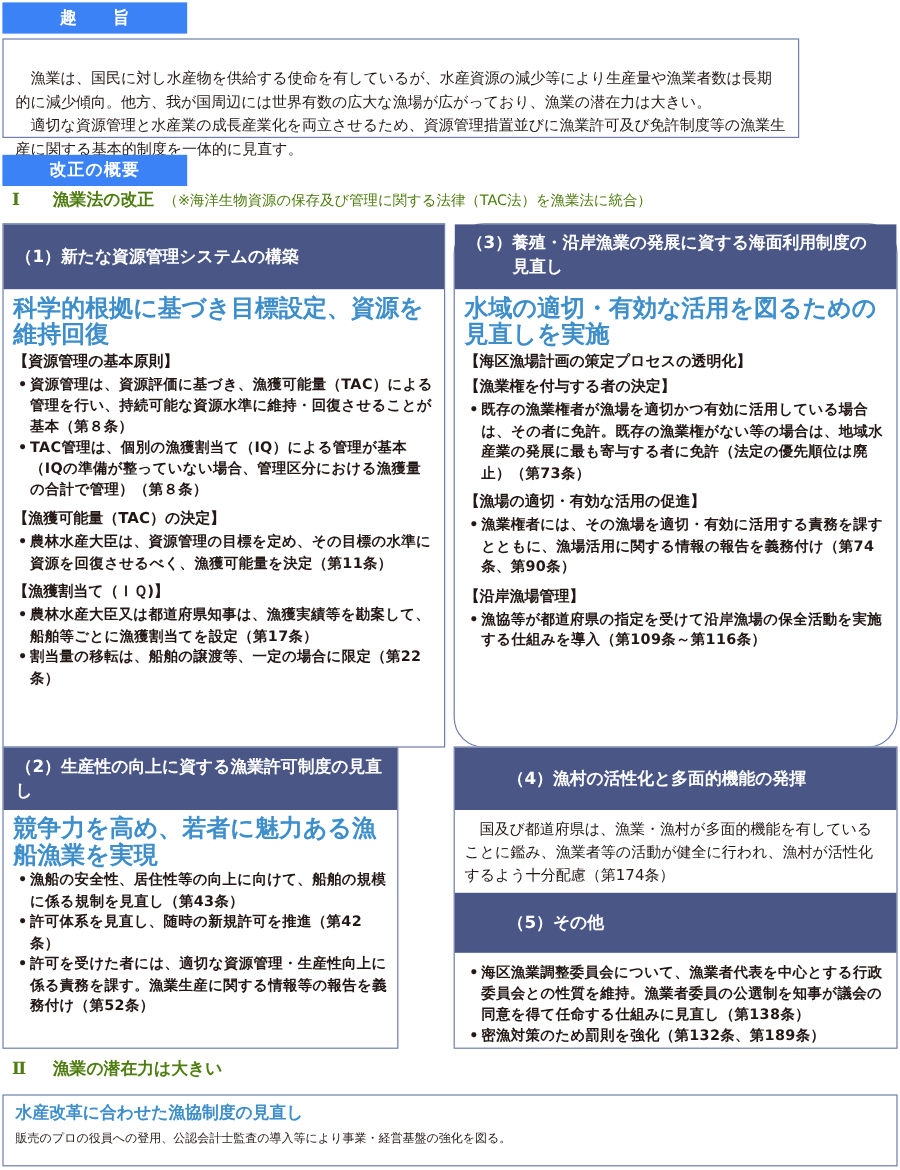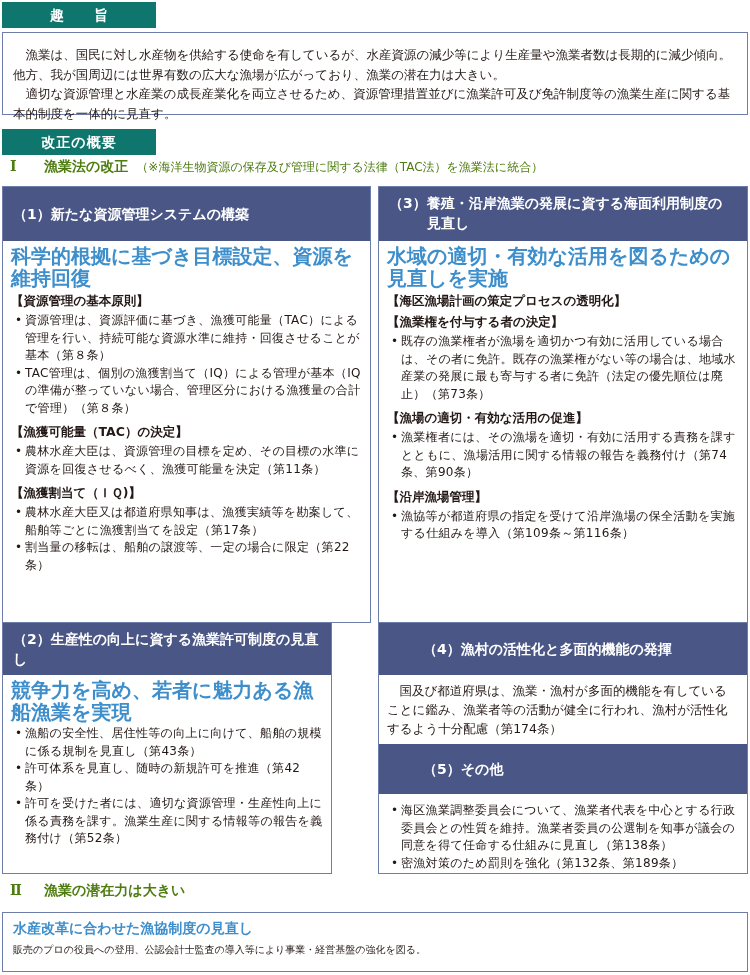--- a/index.html
+++ b/index.html
@@ -4,37 +4,37 @@
 <style>
   * { box-sizing: border-box; margin: 0; padding: 0; }
   html, body { width: 750px; height: 975px; background: #ffffff; overflow: hidden; }
   body {
     font-family: "DejaVu Sans", "Liberation Sans", sans-serif;
     color: #231815;
     position: relative;
   }
   .tag {
     position: absolute;
-    background: #0f766e;
+    background: #3b82f6;
     color: #ffffff;
     font-weight: bold;
     font-size: 14px;
     height: 26px;
     line-height: 26px;
     text-align: center;
     letter-spacing: 1px;
   }
   .tag-purpose { left: 2px; top: 2px; width: 154px; letter-spacing: 30px; padding-left: 30px; }
   .tag-summary { left: 2px; top: 129px; width: 154px; }
 
   .purpose-box {
     position: absolute;
-    left: 2px; top: 32px; width: 746px; height: 83px;
+    left: 2px; top: 32px; width: 664px; height: 83px;
     border: 1.5px solid #6d7eaa;
-    padding: 12px 10px;
+    padding: 22px 10px;
     font-size: 12.5px;
     line-height: 19.5px;
   }
   .purpose-box p { text-indent: 1em; }
 
   .section-heading {
     position: absolute;
     left: 10px;
     font-size: 14px;
     font-weight: bold;
@@ -74,37 +74,38 @@
     line-height: 19px;
     margin-top: 2px;
   }
   ul.bul { list-style: none; margin: 2px 0 5px 0; }
   ul.bul li {
     font-size: 12px;
     line-height: 17.5px;
     padding-left: 14px;
     text-indent: -10px;
     letter-spacing: 0.3px;
+    font-weight: bold;
   }
   ul.bul li::before { content: "•"; display: inline-block; width: 10px; text-indent: 0; }
   .para {
     font-size: 12.5px;
     line-height: 19px;
     text-indent: 1em;
     padding: 6px 8px;
   }
 
   
   .p1 { left: 2px; top: 186px; width: 369px; height: 437px; }
   .p1 .panel-head { height: 54px; }
   .p2 { left: 2px; top: 622px; width: 330px; height: 252px; }
   .p2 .panel-head { height: 52px; }
 
   
-  .p3 { left: 378px; top: 186px; width: 370px; height: 437px; }
+  .p3 { left: 378px; top: 186px; width: 370px; height: 437px; border-radius: 25px; }
   .p3 .panel-head { height: 54px; align-items: flex-start; padding-top: 6px; }
   .p3 .panel-head .htext { display: block; }
   .p4 { left: 378px; top: 622px; width: 370px; height: 252px; }
   .p4 .panel-head { height: 52px; padding-left: 44px; }
   .p5-head { height: 50px !important; }
 
   .p6 {
     left: 2px; top: 912px; width: 746px; height: 60px;
     padding: 4px 10px;
   }

